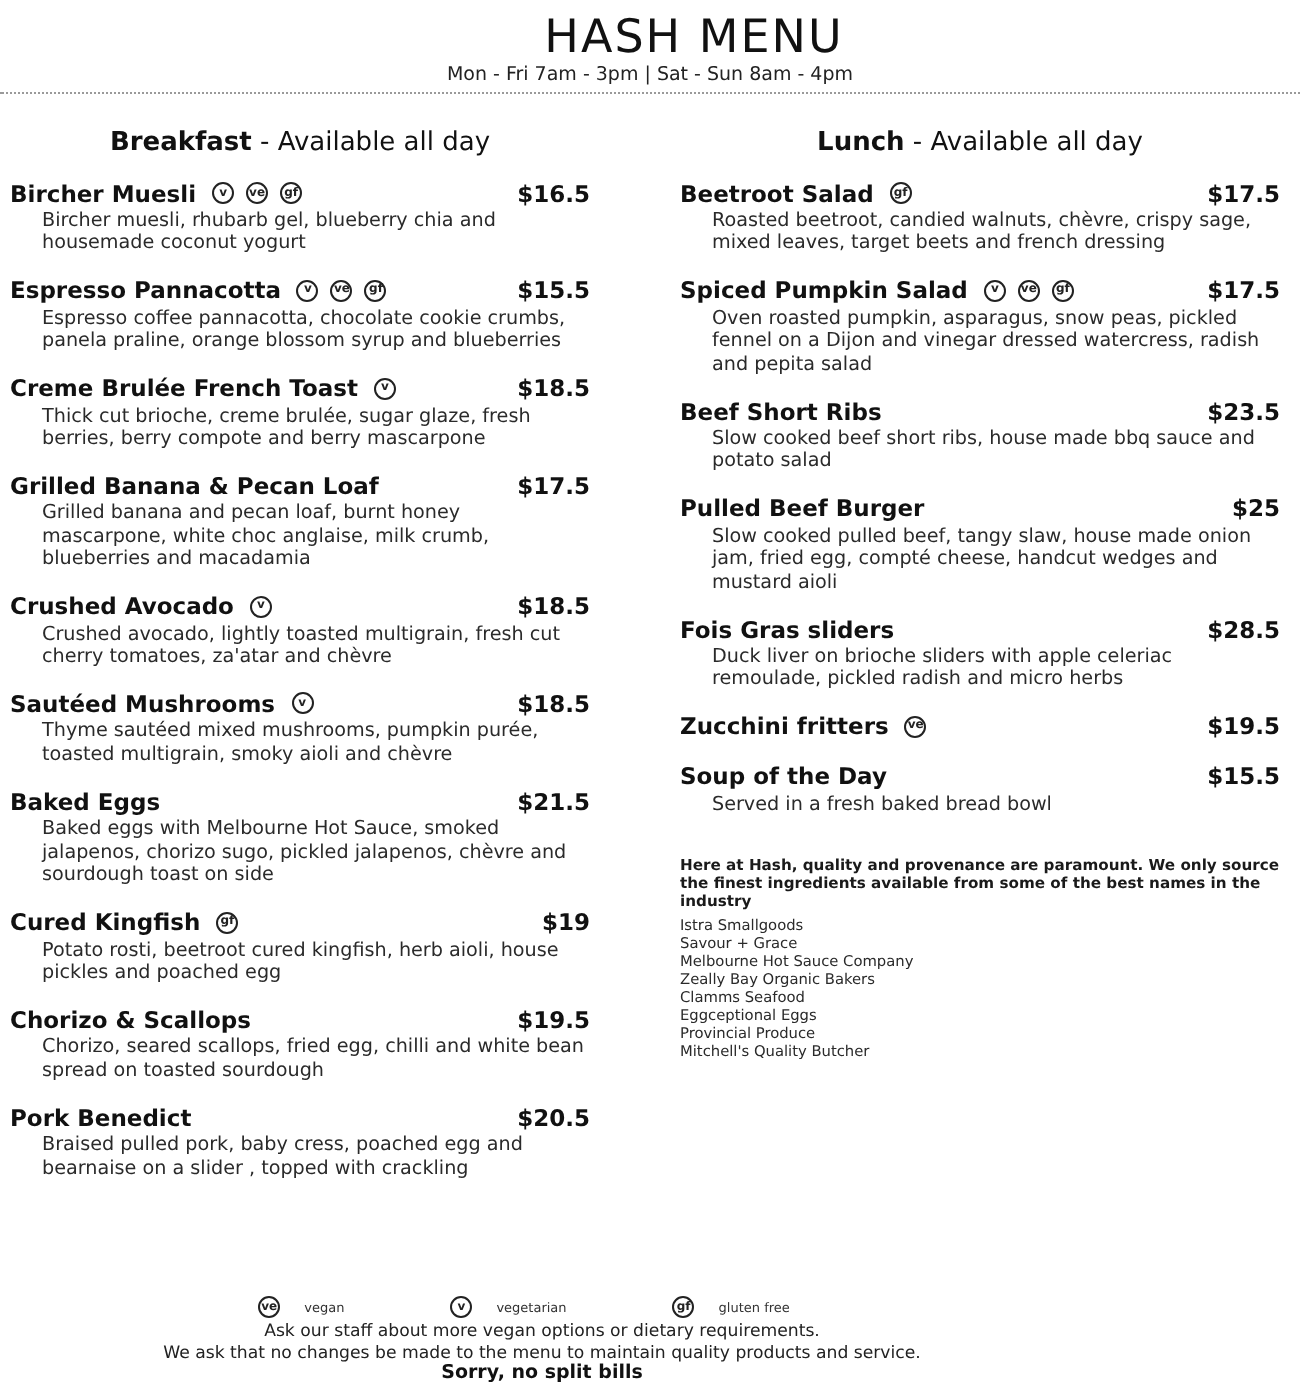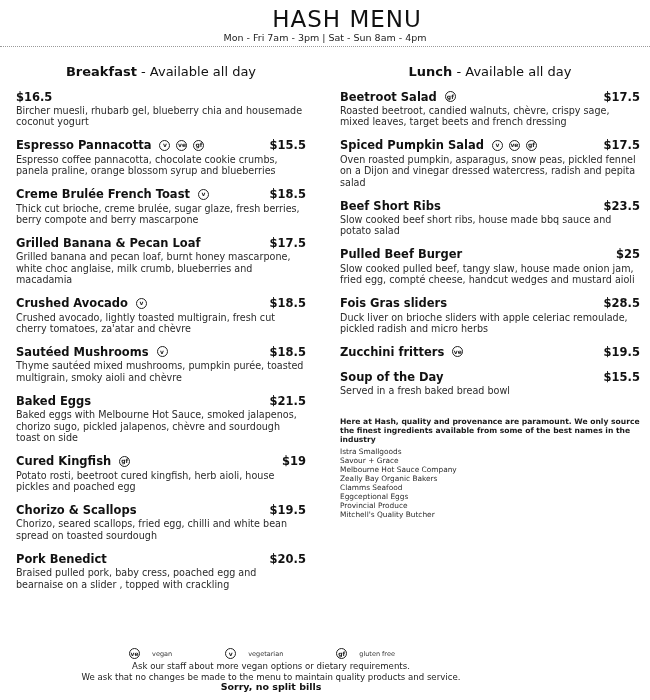--- a/index.html
+++ b/index.html
@@ -3,30 +3,30 @@
 <meta charset="utf-8">
 <style>
   * { box-sizing: border-box; margin: 0; padding: 0; }
   html, body { width: 650px; height: 700px; background: #ffffff; overflow: hidden; }
   body { font-family: "DejaVu Sans", "Liberation Sans", sans-serif; color: #1a1a1a; position: relative; }
   .header { position: absolute; top: 6px; left: 0; width: 650px; text-align: center; }
   .title { font-size: 23px; letter-spacing: 1px; font-weight: normal; color: #111; line-height: 26px; padding-left: 44px; }
   .hours { font-size: 9.5px; color: #222; margin-top: 0px; }
   .divider { position: absolute; top: 46px; left: 0; width: 650px; height: 0; border-top: 1px dotted #9a9a9a; }
   .col { position: absolute; top: 64px; }
-  .col.left { left: 16px; width: 290px; }
+  .col.left { left: 5px; width: 290px; }
   .col.right { left: 340px; width: 300px; }
   .section-title { text-align: center; font-size: 13px; margin-bottom: 10px; color: #111; }
   .section-title b { font-weight: bold; }
   .item { margin-bottom: 10px; }
   .item-head { display: flex; align-items: center; justify-content: space-between; height: 15px; }
   .item-name-wrap { display: flex; align-items: center; }
   .item-name { font-weight: bold; font-size: 11.5px; color: #111; white-space: nowrap; }
   .price { font-weight: bold; font-size: 11.5px; color: #111; }
-  .desc { font-size: 9.6px; line-height: 11.4px; color: #2a2a2a; margin-top: 1px; }
+  .desc { font-size: 9.6px; line-height: 11.4px; color: #2a2a2a; margin-top: 1px; margin-left: 16px; }
   .icons { display: inline-flex; margin-left: 8px; }
   .ic { display: inline-flex; align-items: center; justify-content: center; width: 11px; height: 11px; border: 1.2px solid #222; border-radius: 50%; font-size: 6px; font-weight: bold; color: #222; margin-right: 6px; line-height: 1; }
   .provenance { font-size: 7.6px; font-weight: bold; line-height: 9px; color: #1a1a1a; margin-top: 20px; }
   .suppliers { margin-top: 3px; list-style: none; }
   .suppliers li { font-size: 7.4px; line-height: 9px; color: #2a2a2a; }
   .legend { position: absolute; top: 648px; left: 0; width: 524px; display: flex; justify-content: center; gap: 53px; font-size: 6.5px; color: #333; }
   .legend-item { display: flex; align-items: center; gap: 6px; }
   .footer { position: absolute; top: 661px; left: 0; width: 542px; text-align: center; font-size: 8.6px; line-height: 10.5px; color: #222; }
   .footer .bold { font-weight: bold; font-size: 9.5px; color: #111; }
 </style>
@@ -37,20 +37,28 @@
   <div class="title">HASH MENU</div>
   <div class="hours">Mon - Fri 7am - 3pm | Sat - Sun 8am - 4pm</div>
 </div>
 <div class="divider"></div>
 
 <div class="col left">
   <div class="section-title"><b>Breakfast</b><span> - Available all day</span></div>
   <div id="breakfast-list">
       <div class="item">
         <div class="item-head">
+          <div class="item-name-wrap">
+            <span class="item-name">Bircher Muesli</span>
+            <span class="icons">
+              <span class="ic">v</span>
+              <span class="ic">ve</span>
+              <span class="ic">gf</span>
+            </span>
+          </div>
           <span class="price">$16.5</span>
         </div>
         <div class="desc">Bircher muesli, rhubarb gel, blueberry chia and housemade coconut yogurt</div>
       </div>
       <div class="item">
         <div class="item-head">
           <div class="item-name-wrap">
             <span class="item-name">Espresso Pannacotta</span>
             <span class="icons">
               <span class="ic">v</span>

